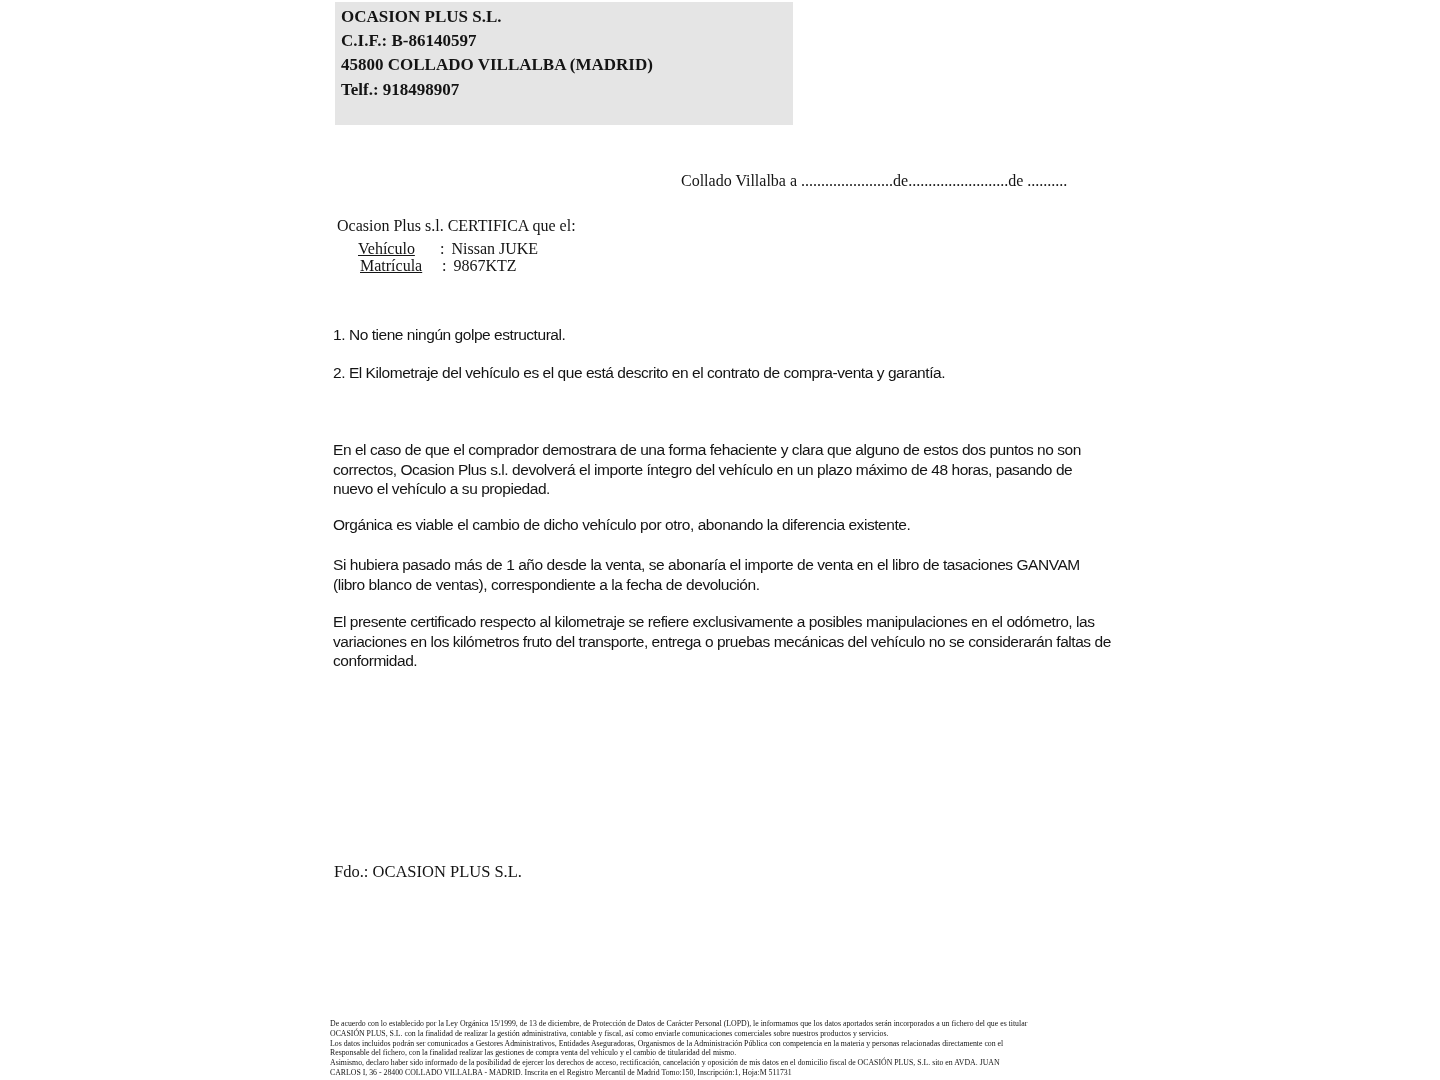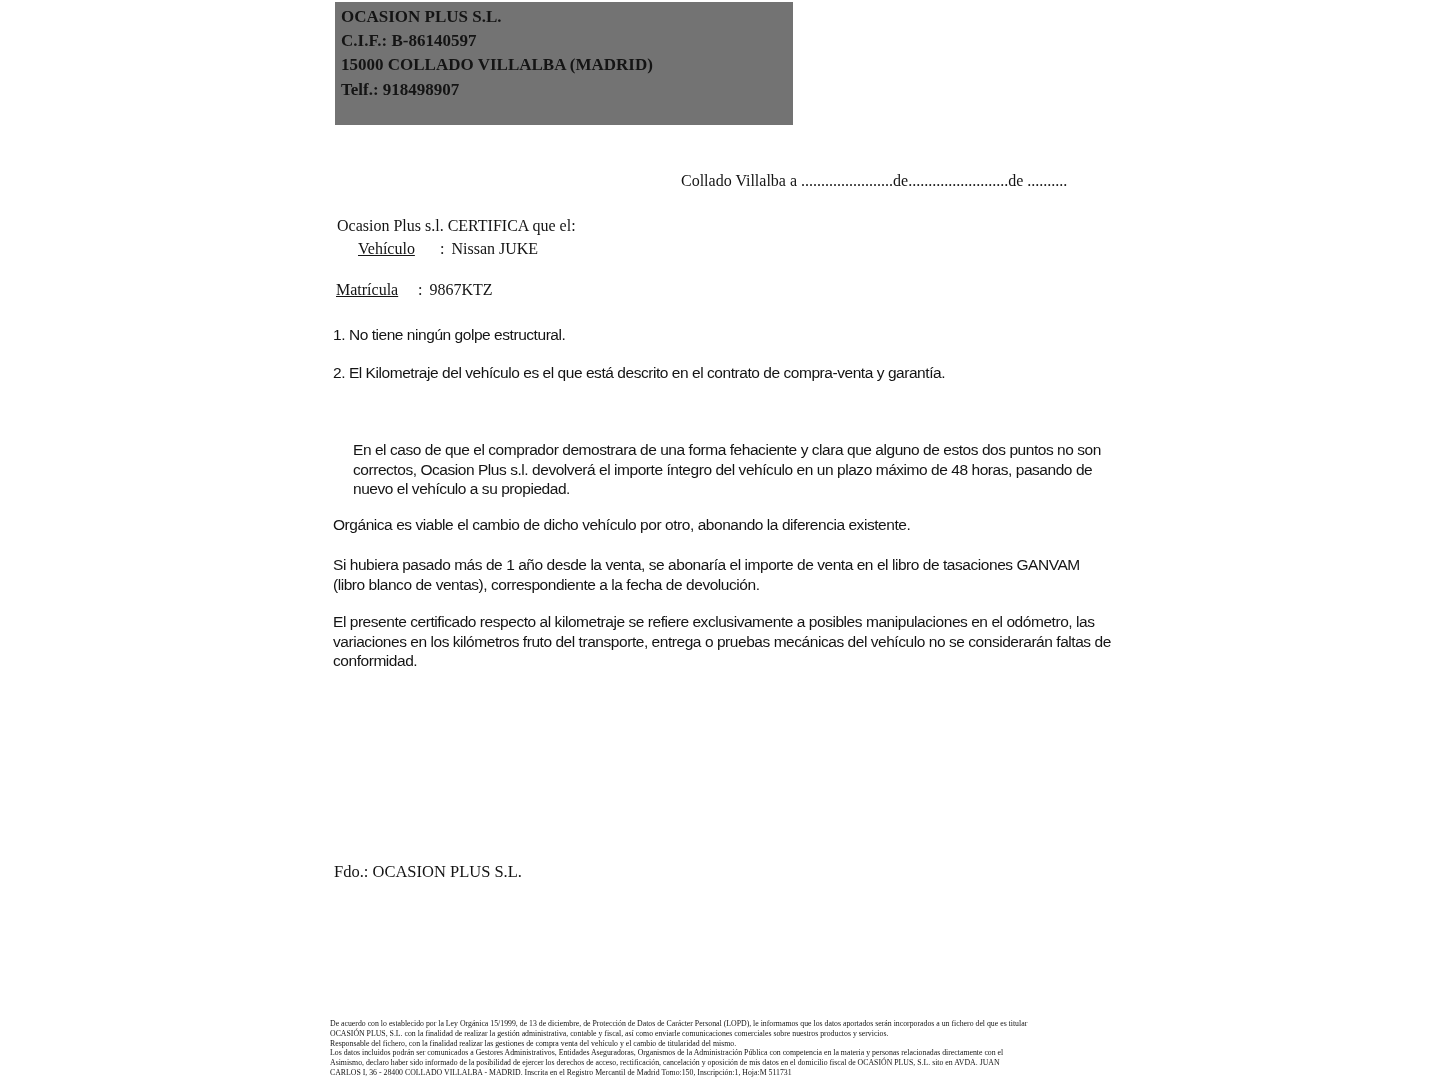--- a/index.html
+++ b/index.html
@@ -79,51 +79,51 @@
     font-size: 7.8px;
     line-height: 9.8px;
     white-space: nowrap;
   }
 </style>
 </head>
 <body>
 
 <div class="page">
 
-  <div class="header-box" style="background: #737373;">
+  <div class="header-box" style="background: #e5e5e5;">
     <div>OCASION PLUS S.L.</div>
     <div>C.I.F.: B-86140597</div>
-    <div>15000 COLLADO VILLALBA (MADRID)</div>
+    <div>45800 COLLADO VILLALBA (MADRID)</div>
     <div>Telf.: 918498907</div>
   </div>
 
   <div class="date-line serif">Collado Villalba a .......................de.........................de ..........</div>
 
   <div class="cert-intro serif">Ocasion Plus s.l. CERTIFICA que el:</div>
 
   <div class="field-row serif" style="top: 240px; margin-left: 22px;">
     <span class="field-label"><span class="u">Vehículo</span></span><span class="field-sep">:</span><span>Nissan JUKE</span>
   </div>
 
-  <div class="field-row serif" style="top: 281px;">
+  <div class="field-row serif" style="top: 257px; margin-left: 24px;">
     <span class="field-label"><span class="u">Matrícula</span></span><span class="field-sep">:</span><span>9867KTZ</span>
   </div>
 
   <div class="point narrow" style="top: 325px;">1. No tiene ningún golpe estructural.</div>
   <div class="point narrow" style="top: 363px;">2. El Kilometraje del vehículo es el que está descrito en el contrato de compra-venta y garantía.</div>
 
-  <div class="para narrow" style="top: 440px; margin-left: 20px;">En el caso de que el comprador demostrara de una forma fehaciente y clara que alguno de estos dos puntos no son correctos, Ocasion Plus s.l. devolverá el importe íntegro del vehículo en un plazo máximo de 48 horas, pasando de nuevo el vehículo a su propiedad.</div>
+  <div class="para narrow" style="top: 440px;">En el caso de que el comprador demostrara de una forma fehaciente y clara que alguno de estos dos puntos no son correctos, Ocasion Plus s.l. devolverá el importe íntegro del vehículo en un plazo máximo de 48 horas, pasando de nuevo el vehículo a su propiedad.</div>
   <div class="para narrow" style="top: 515px;">Orgánica es viable el cambio de dicho vehículo por otro, abonando la diferencia existente.</div>
   <div class="para narrow" style="top: 555px;">Si hubiera pasado más de 1 año desde la venta, se abonaría el importe de venta en el libro de tasaciones GANVAM (libro blanco de ventas), correspondiente a la fecha de devolución.</div>
   <div class="para narrow" style="top: 612px;">El presente certificado respecto al kilometraje se refiere exclusivamente a posibles manipulaciones en el odómetro, las variaciones en los kilómetros fruto del transporte, entrega o pruebas mecánicas del vehículo no se considerarán faltas de conformidad.</div>
 
   <div class="signature serif">Fdo.: OCASION PLUS S.L.</div>
 
   <div class="legal serif">
     <div>De acuerdo con lo establecido por la Ley Orgánica 15/1999, de 13 de diciembre, de Protección de Datos de Carácter Personal (LOPD), le informamos que los datos aportados serán incorporados a un fichero del que es titular</div>
     <div>OCASIÓN PLUS, S.L. con la finalidad de realizar la gestión administrativa, contable y fiscal, así como enviarle comunicaciones comerciales sobre nuestros productos y servicios.</div>
+    <div>Los datos incluidos podrán ser comunicados a Gestores Administrativos, Entidades Aseguradoras, Organismos de la Administración Pública con competencia en la materia y personas relacionadas directamente con el</div>
     <div>Responsable del fichero, con la finalidad realizar las gestiones de compra venta del vehículo y el cambio de titularidad del mismo.</div>
-    <div>Los datos incluidos podrán ser comunicados a Gestores Administrativos, Entidades Aseguradoras, Organismos de la Administración Pública con competencia en la materia y personas relacionadas directamente con el</div>
     <div>Asimismo, declaro haber sido informado de la posibilidad de ejercer los derechos de acceso, rectificación, cancelación y oposición de mis datos en el domicilio fiscal de OCASIÓN PLUS, S.L. sito en AVDA. JUAN</div>
     <div>CARLOS I, 36 - 28400 COLLADO VILLALBA - MADRID. Inscrita en el Registro Mercantil de Madrid Tomo:150, Inscripción:1, Hoja:M 511731</div>
   </div>
 
 </div>
 
 </body></html>

